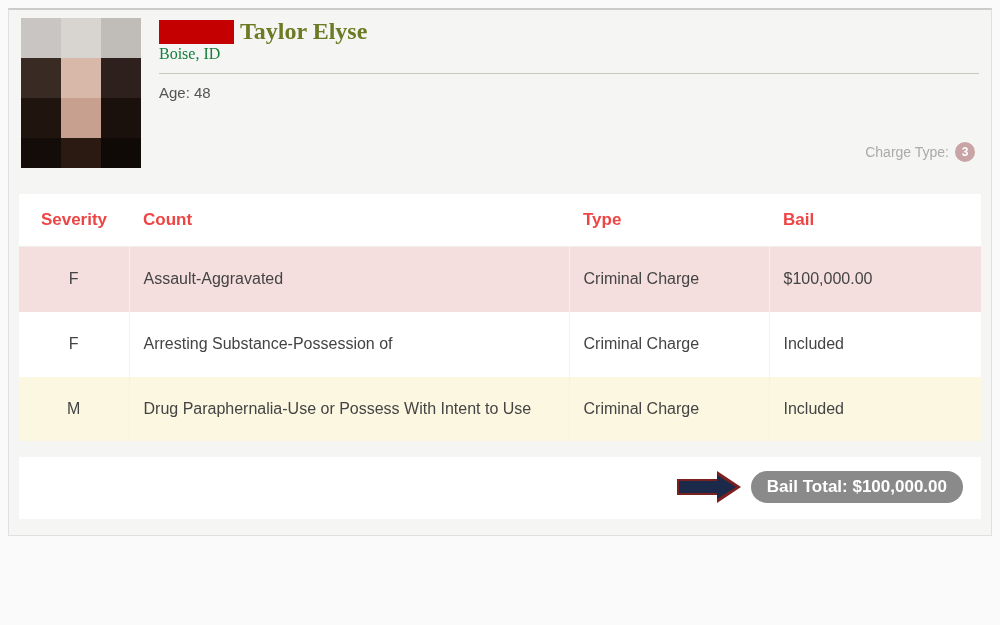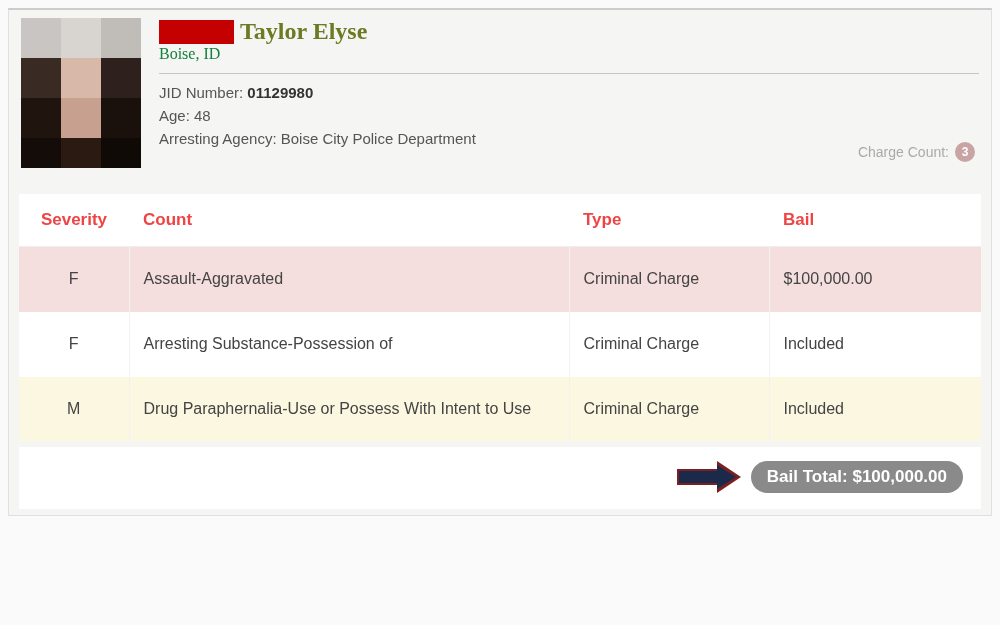--- a/index.html
+++ b/index.html
@@ -159,21 +159,21 @@
   .col-type { width: 200px; }
   .row-pink { background: #f5dede; }
   .row-white { background: #ffffff; }
   .row-cream { background: #fbf7e0; }
   .total-row {
     display: flex;
     justify-content: flex-end;
     align-items: center;
     padding: 14px 18px 16px 0;
     background: #fff;
-    margin: 6px 10px;
+    margin: 16px 10px;
     gap: 10px;
     text-align: right;
   }
   .arrow {
     width: 64px;
     height: 28px;
     position: relative;
   }
   .arrow-shaft {
     position: absolute;
@@ -234,32 +234,26 @@
 
     <div class="header-info">
       <div class="name-row">
         <div class="name-left">
           <span class="redacted"></span>
           <span class="name-text">Taylor Elyse</span>
         </div>
         <span class="location">Boise, ID</span>
       </div>
       <div class="detail-line">
-        <span>JID Number: </span><b>01129980</b>
-      </div>
-      <div class="detail-line">
         <span>Age: </span><span>48</span>
       </div>
-      <div class="detail-line">
-        <span>Arresting Agency: </span><span>Boise City Police Department</span>
-      </div>
     </div>
 
     <div class="charge-count-wrap">
-      <span>Charge Count:</span>
+      <span>Charge Type:</span>
       <span class="count-badge">3</span>
     </div>
   </div>
 
 
   <table class="charges">
     <thead>
       <tr>
         <th class="col-sev">Severity</th>
         <th class="col-charge">Count</th>

